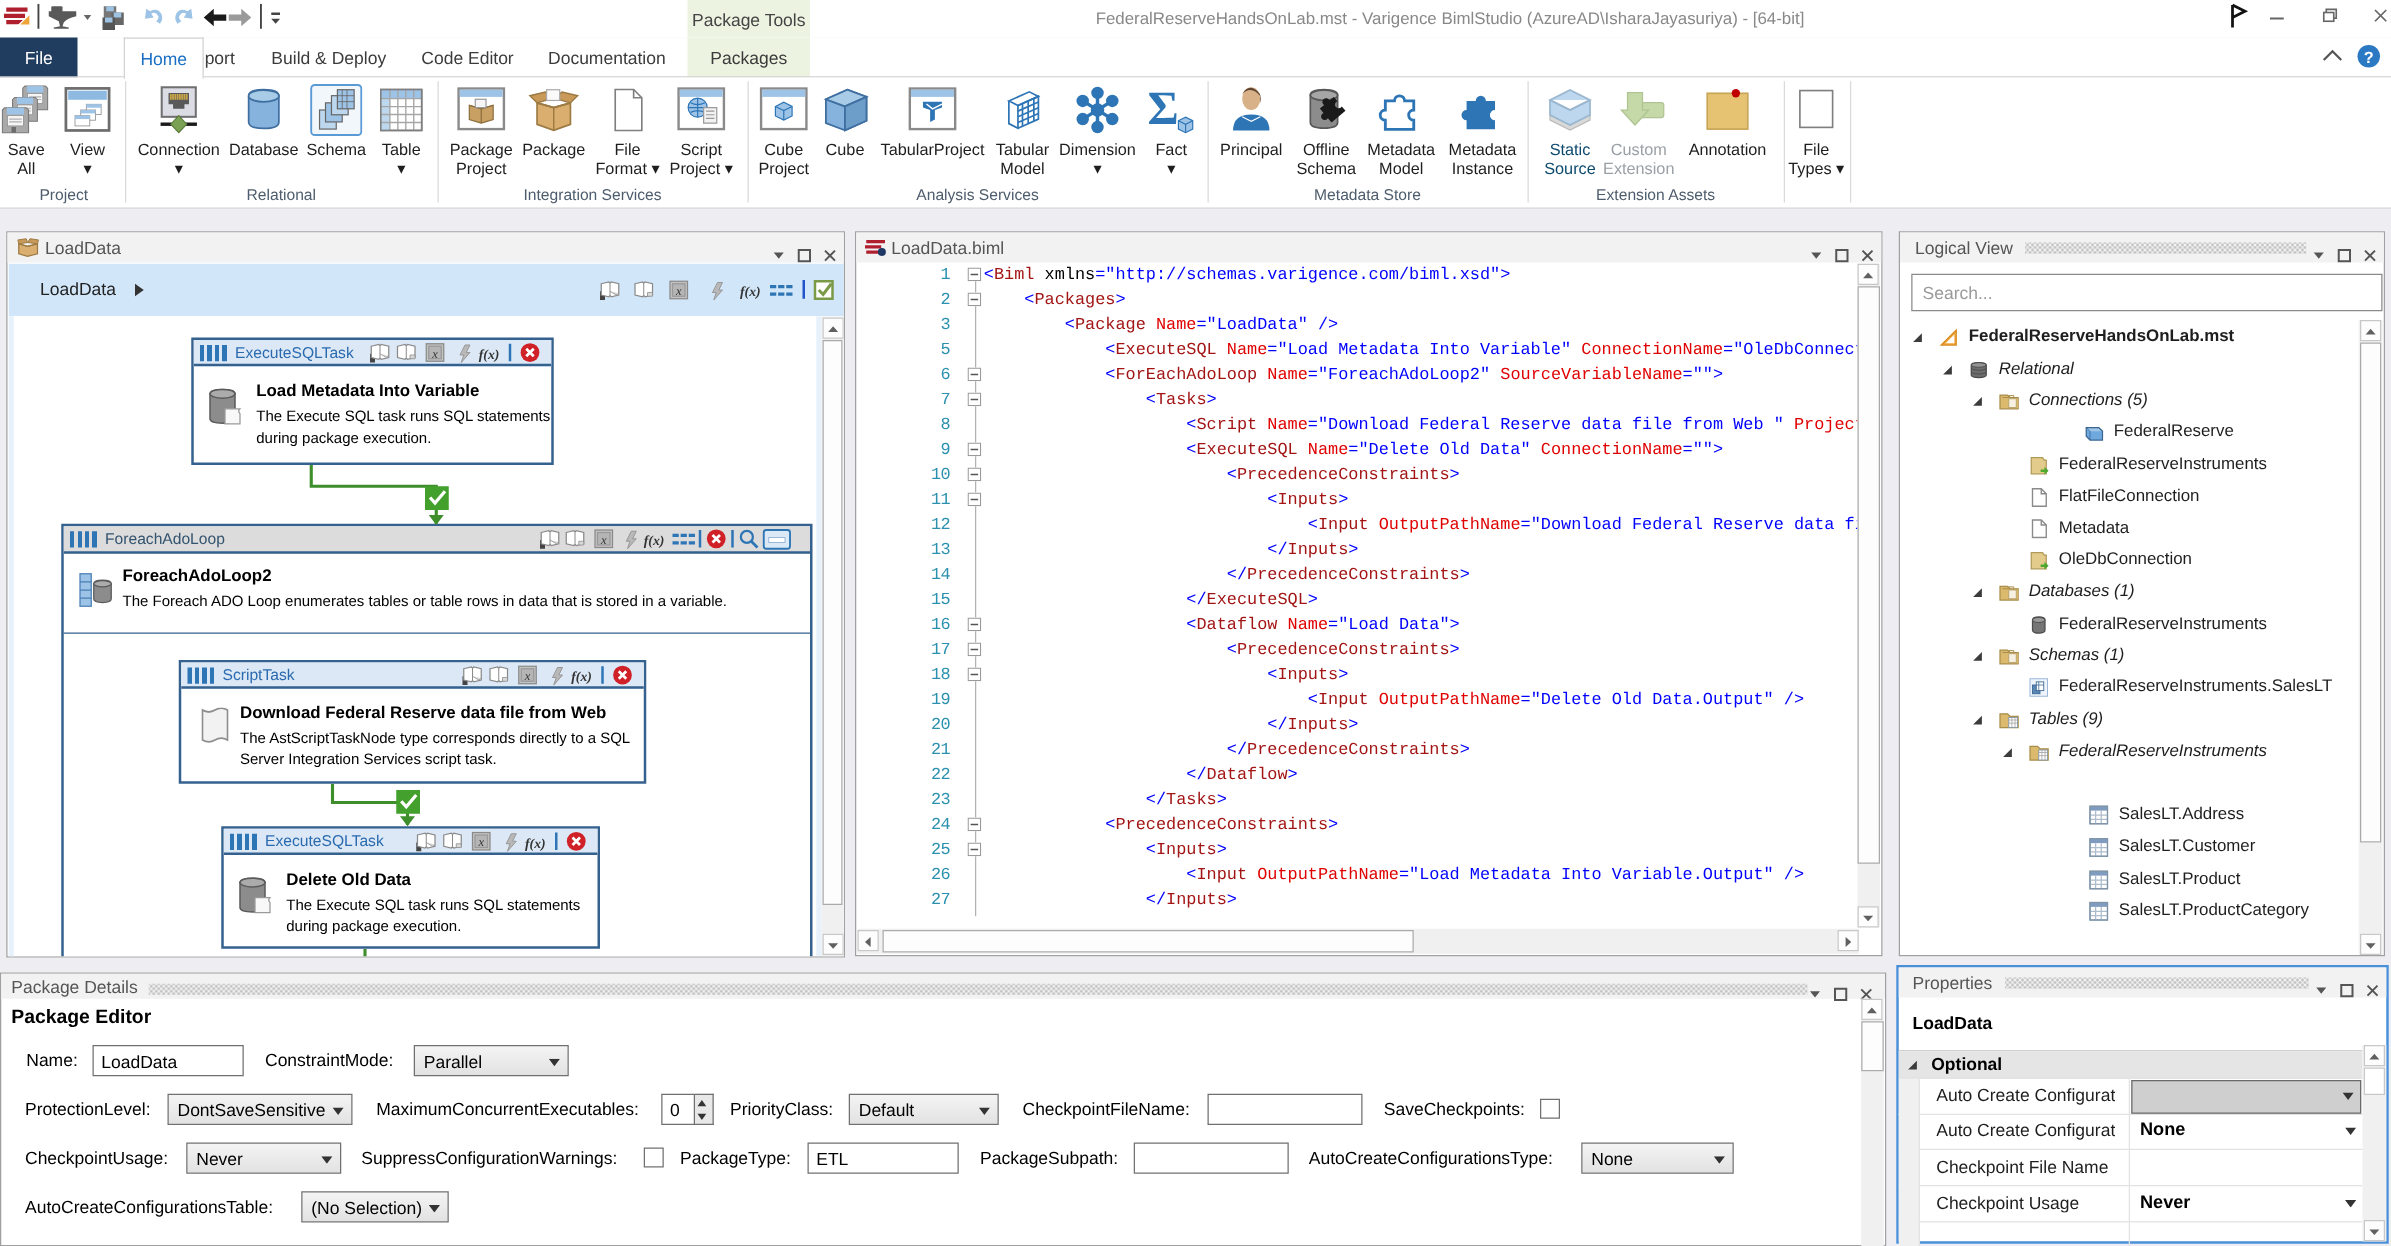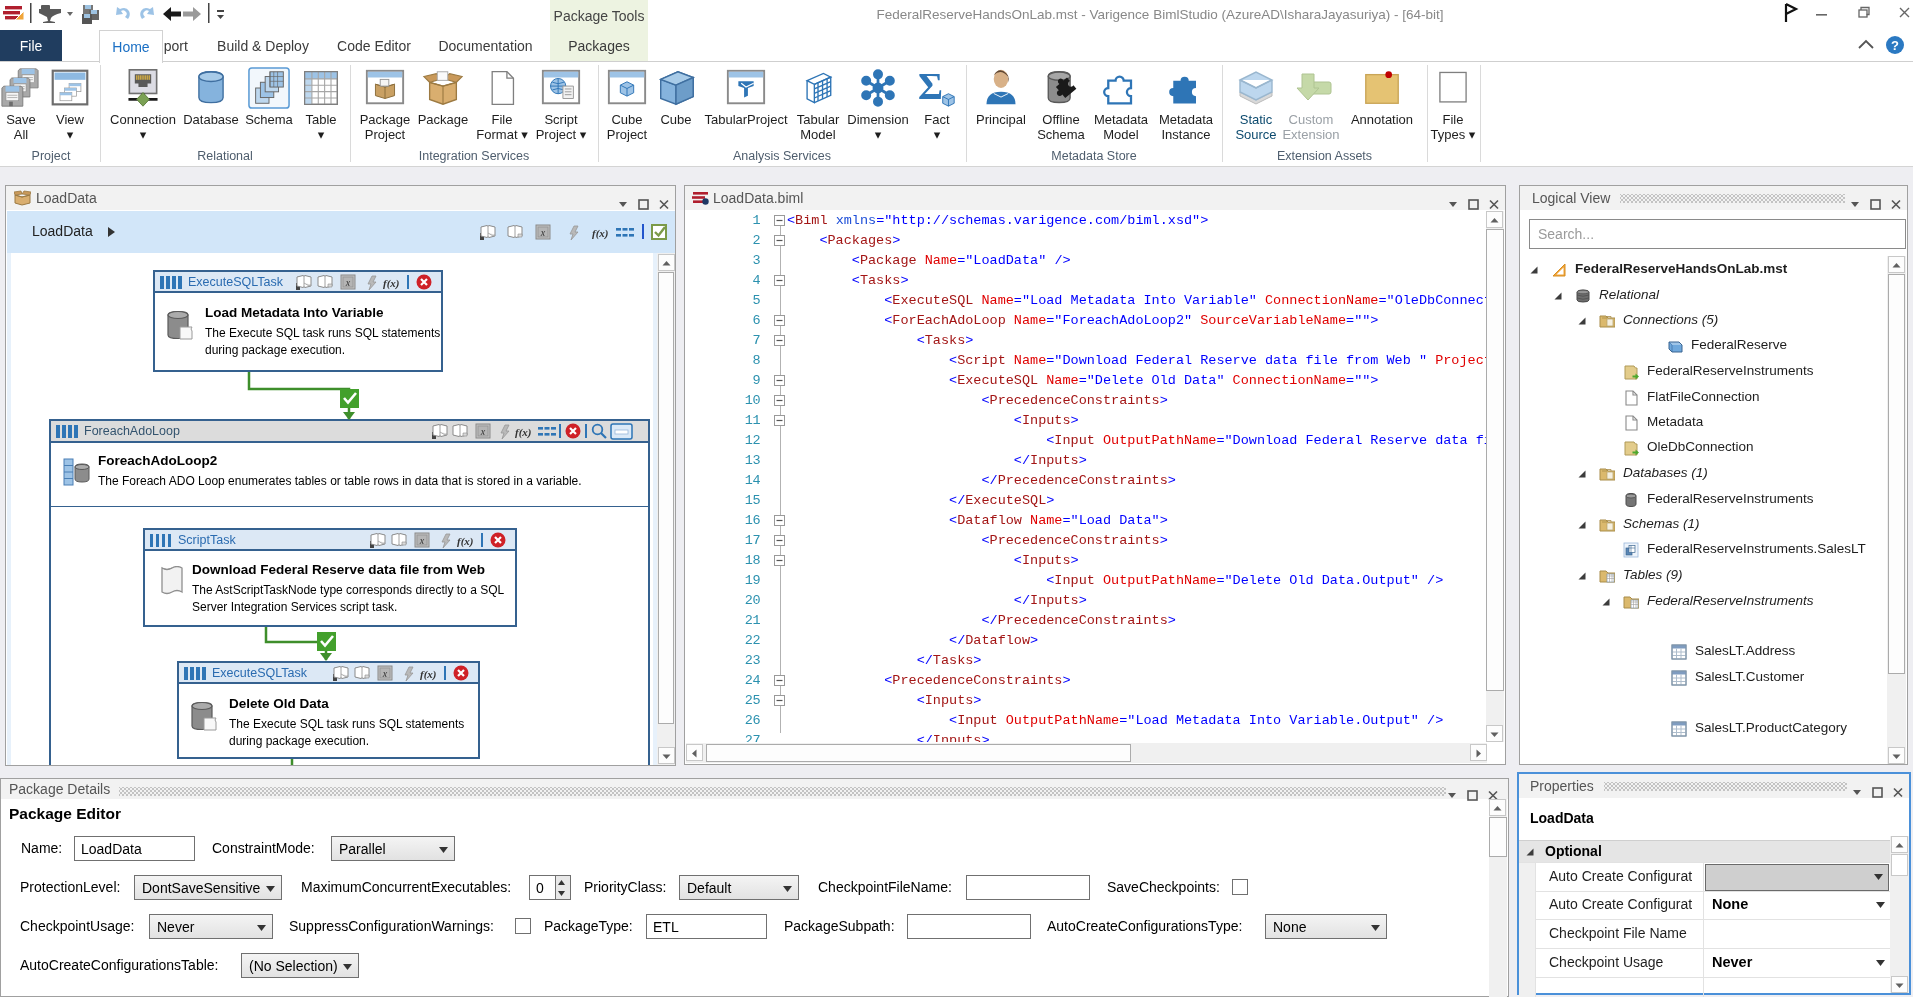--- a/index.html
+++ b/index.html
@@ -705,30 +705,26 @@
           <path d="M2 3 l8 0 -4 5 z" fill="#555"></path>
           <rect x="22" y="1" width="9" height="9" fill="none" stroke="#555" stroke-width="1.6"></rect>
           <path d="M43 1.5 l8 8 M51 1.5 l-8 8" stroke="#555" stroke-width="1.6"></path>
         </svg>
     </div>
     <div id="codearea">
       <div style="position:absolute;left:0;top:0;width:100%;">
 <div class="cline"><span class="lnum">1</span><span class="gut"><svg class="foldm" width="11" height="11" viewBox="0 0 11 11">
                 <rect x="0.5" y="0.5" width="10" height="10" fill="#fff" stroke="#9a9a9a"></rect>
                 <path d="M2.5 5.5 h6" stroke="#555" stroke-width="1.2"></path>
-              </svg></span><span class="ctext"><span style="color:#0000ff">&lt;</span><span style="color:#a31515">Biml</span>&nbsp;<span style="color:#1d4ed8">xmlns</span><span style="color:#0000ff">="http://schemas.varigence.com/biml.xsd"</span><span style="color:#0000ff">&gt;</span></span></div>
+              </svg></span><span class="ctext"><span style="color:#0000ff">&lt;</span><span style="color:#a31515">Biml</span>&nbsp;<span style="color:#000000">xmlns</span><span style="color:#0000ff">="http://schemas.varigence.com/biml.xsd"</span><span style="color:#0000ff">&gt;</span></span></div>
 <div class="cline"><span class="lnum">2</span><span class="gut"><svg class="foldm" width="11" height="11" viewBox="0 0 11 11">
                 <rect x="0.5" y="0.5" width="10" height="10" fill="#fff" stroke="#9a9a9a"></rect>
                 <path d="M2.5 5.5 h6" stroke="#555" stroke-width="1.2"></path>
               </svg></span><span class="ctext">&nbsp;&nbsp;&nbsp;&nbsp;<span style="color:#0000ff">&lt;</span><span style="color:#a31515">Packages</span><span style="color:#0000ff">&gt;</span></span></div>
 <div class="cline"><span class="lnum">3</span><span class="gut"></span><span class="ctext">&nbsp;&nbsp;&nbsp;&nbsp;&nbsp;&nbsp;&nbsp;&nbsp;<span style="color:#0000ff">&lt;</span><span style="color:#a31515">Package</span>&nbsp;<span style="color:#e00000">Name</span><span style="color:#0000ff">="LoadData"</span><span style="color:#0000ff">&nbsp;/&gt;</span></span></div>
-<div class="cline"><span class="lnum">4</span><span class="gut"><svg class="foldm" width="11" height="11" viewBox="0 0 11 11">
-                <rect x="0.5" y="0.5" width="10" height="10" fill="#fff" stroke="#9a9a9a"></rect>
-                <path d="M2.5 5.5 h6" stroke="#555" stroke-width="1.2"></path>
-              </svg></span><span class="ctext">&nbsp;&nbsp;&nbsp;&nbsp;&nbsp;&nbsp;&nbsp;&nbsp;<span style="color:#0000ff">&lt;</span><span style="color:#a31515">Tasks</span><span style="color:#0000ff">&gt;</span></span></div>
 <div class="cline"><span class="lnum">5</span><span class="gut"></span><span class="ctext">&nbsp;&nbsp;&nbsp;&nbsp;&nbsp;&nbsp;&nbsp;&nbsp;&nbsp;&nbsp;&nbsp;&nbsp;<span style="color:#0000ff">&lt;</span><span style="color:#a31515">ExecuteSQL</span>&nbsp;<span style="color:#e00000">Name</span><span style="color:#0000ff">="Load Metadata Into Variable"</span>&nbsp;<span style="color:#e00000">ConnectionName</span><span style="color:#0000ff">="OleDbConnection"</span></span></div>
 <div class="cline"><span class="lnum">6</span><span class="gut"><svg class="foldm" width="11" height="11" viewBox="0 0 11 11">
                 <rect x="0.5" y="0.5" width="10" height="10" fill="#fff" stroke="#9a9a9a"></rect>
                 <path d="M2.5 5.5 h6" stroke="#555" stroke-width="1.2"></path>
               </svg></span><span class="ctext">&nbsp;&nbsp;&nbsp;&nbsp;&nbsp;&nbsp;&nbsp;&nbsp;&nbsp;&nbsp;&nbsp;&nbsp;<span style="color:#0000ff">&lt;</span><span style="color:#a31515">ForEachAdoLoop</span>&nbsp;<span style="color:#e00000">Name</span><span style="color:#0000ff">="ForeachAdoLoop2"</span>&nbsp;<span style="color:#e00000">SourceVariableName</span><span style="color:#0000ff">=""</span><span style="color:#0000ff">&gt;</span></span></div>
 <div class="cline"><span class="lnum">7</span><span class="gut"><svg class="foldm" width="11" height="11" viewBox="0 0 11 11">
                 <rect x="0.5" y="0.5" width="10" height="10" fill="#fff" stroke="#9a9a9a"></rect>
                 <path d="M2.5 5.5 h6" stroke="#555" stroke-width="1.2"></path>
               </svg></span><span class="ctext">&nbsp;&nbsp;&nbsp;&nbsp;&nbsp;&nbsp;&nbsp;&nbsp;&nbsp;&nbsp;&nbsp;&nbsp;&nbsp;&nbsp;&nbsp;&nbsp;<span style="color:#0000ff">&lt;</span><span style="color:#a31515">Tasks</span><span style="color:#0000ff">&gt;</span></span></div>
 <div class="cline"><span class="lnum">8</span><span class="gut"></span><span class="ctext">&nbsp;&nbsp;&nbsp;&nbsp;&nbsp;&nbsp;&nbsp;&nbsp;&nbsp;&nbsp;&nbsp;&nbsp;&nbsp;&nbsp;&nbsp;&nbsp;&nbsp;&nbsp;&nbsp;&nbsp;<span style="color:#0000ff">&lt;</span><span style="color:#a31515">Script</span>&nbsp;<span style="color:#e00000">Name</span><span style="color:#0000ff">="Download Federal Reserve data file from Web "</span>&nbsp;<span style="color:#e00000">ProjectName</span></span></div>
@@ -929,20 +925,26 @@
             <use href="#i-tablegrid"></use>
           </svg>
           <span style="position:absolute;left:175px;top:3px;">SalesLT.Customer</span>
         </div>
         <div class="trow" style="top:454px;">
           <svg style="position:absolute;left:151px;top:4px;" width="16" height="16" viewBox="0 0 16 16">
             <use href="#i-tablegrid"></use>
           </svg>
           <span style="position:absolute;left:175px;top:3px;">SalesLT.Address</span>
         </div>
+        <div class="trow" style="top:506px;">
+          <svg style="position:absolute;left:151px;top:4px;" width="16" height="16" viewBox="0 0 16 16">
+            <use href="#i-tablegrid"></use>
+          </svg>
+          <span style="position:absolute;left:175px;top:3px;">SalesLT.Product</span>
+        </div>
         <div class="trow" style="top:531px;">
           <svg style="position:absolute;left:151px;top:4px;" width="16" height="16" viewBox="0 0 16 16">
             <use href="#i-tablegrid"></use>
           </svg>
           <span style="position:absolute;left:175px;top:3px;">SalesLT.ProductCategory</span>
         </div>
     </div>
     <div class="scrollv" style="right:1px;top:70px;width:19px;height:508px;">
       <div class="sbtn" style="top:0px;left:1px;">
           <svg width="9" height="9" viewBox="0 0 9 9">

